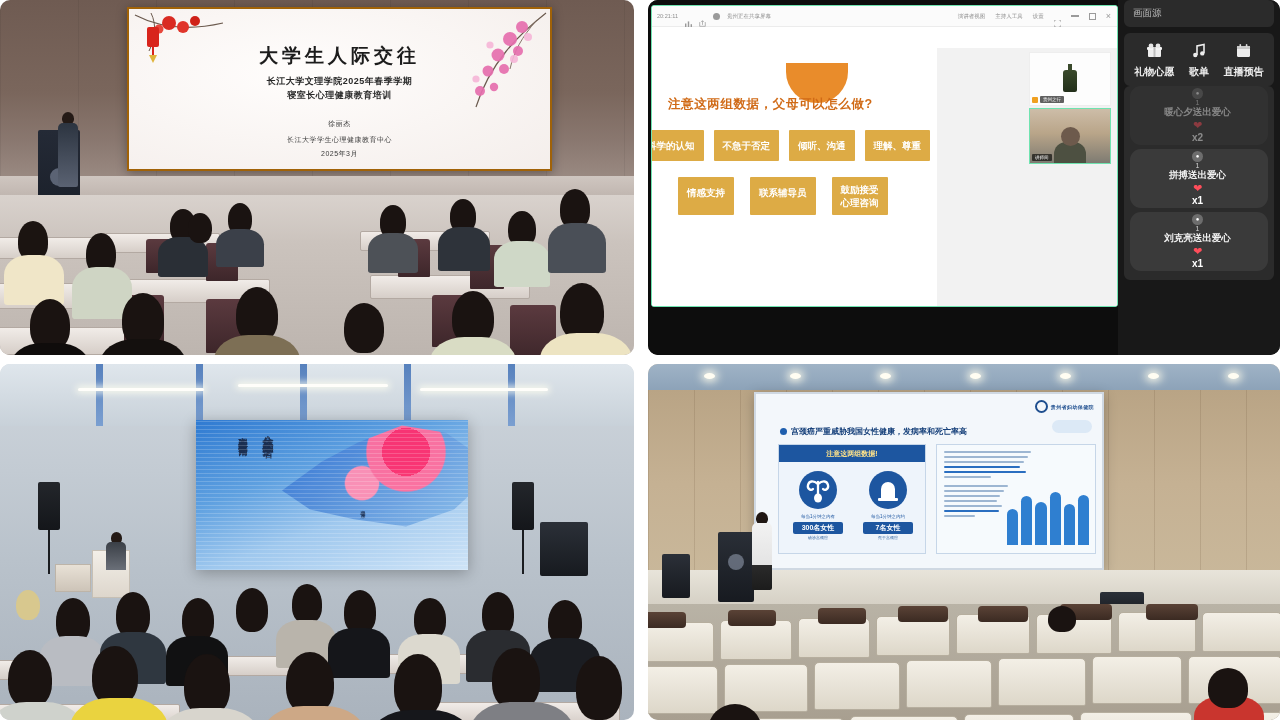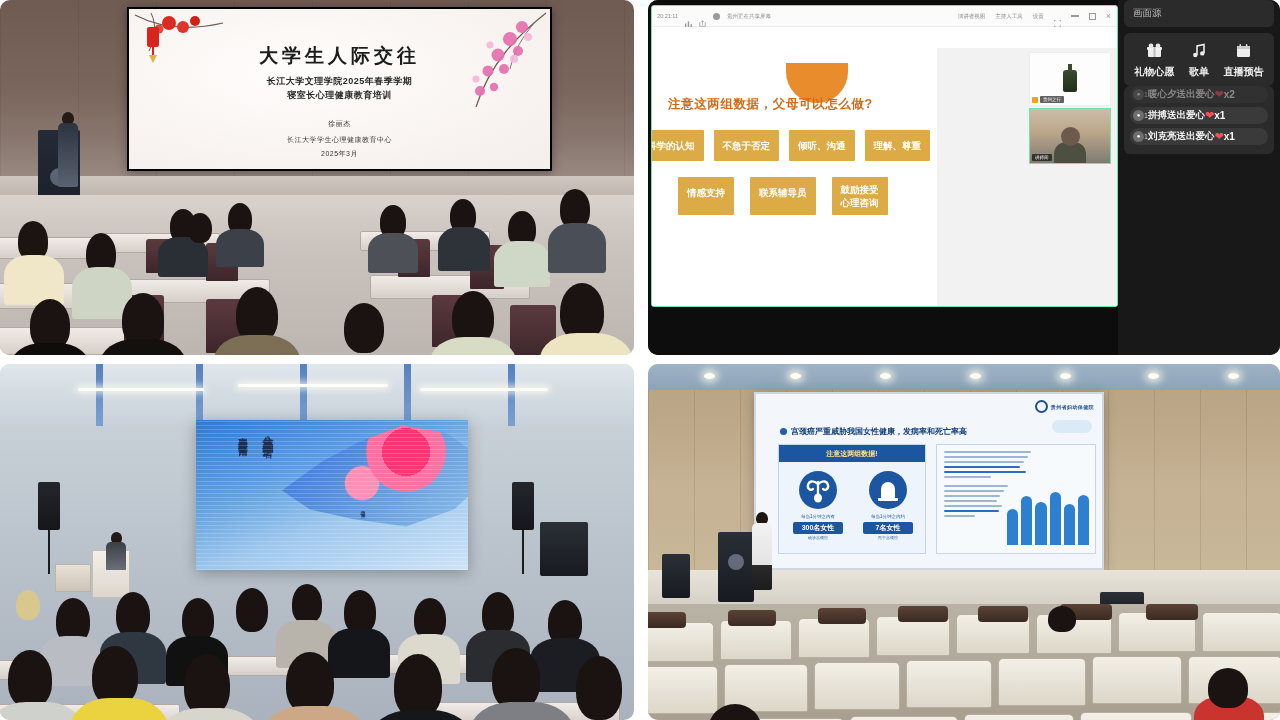--- a/index.html
+++ b/index.html
@@ -14,21 +14,21 @@
   .cell-tr { left:648px; top:0; width:632px; height:355px; }
   .cell-bl { left:0;   top:364px; width:634px; height:356px; }
   .cell-br { left:648px; top:364px; width:632px; height:356px; }
 
   
   .tl-wall { position:absolute; inset:0;
     background:linear-gradient(180deg,#6f5b52 0%,#7a665c 26%,#8a7870 40%,#9d8d85 52%,#b5a8a1 60%,#c9bfb9 68%,#d8d0cb 76%,#cfc7c2 100%); }
   .tl-wall:after{ content:""; position:absolute; inset:0;
     background:repeating-linear-gradient(90deg,rgba(0,0,0,.06) 0 1px,rgba(0,0,0,0) 1px 78px); }
   .tl-screen { position:absolute; left:127px; top:7px; width:425px; height:164px;
-    background:#f7f3f1; border:2px solid #000000; box-shadow:0 2px 10px rgba(0,0,0,.35);
+    background:#f7f3f1; border:2px solid #a16207; box-shadow:0 2px 10px rgba(0,0,0,.35);
     overflow:hidden; }
   .tl-screen:before{ content:""; position:absolute; inset:5px; border:1px solid #e2b7b7; }
   .slide-paper { position:absolute; inset:0;
     background:radial-gradient(ellipse at 40% 40%, #fffdfc 0%, #f4eeeb 100%); }
   .plum-l { position:absolute; left:4px; top:2px; width:120px; height:52px; }
   .plum-r { position:absolute; right:2px; top:2px; width:130px; height:110px; }
   .tl-title { position:absolute; left:0; right:0; top:34px; text-align:center;
     font-size:19px; font-weight:700; color:#1c1c1c; letter-spacing:4px; }
   .tl-sub { position:absolute; left:0; right:0; top:65px; text-align:center;
     font-size:9px; font-weight:700; color:#2a2a2a; line-height:14px; letter-spacing:.5px; }
@@ -113,21 +113,21 @@
   .side-card { background:#2b2b2b; border-radius:6px; margin:0 6px 6px 6px; }
   .quick-row { display:flex; justify-content:space-between; padding:10px 8px 7px 8px; }
   .quick { flex:1; text-align:center; }
   .q-ic { display:block; margin:0 auto 3px auto; width:17px;height:15px; }
   .q-lb { font-size:10px; color:#efefef; font-weight:700; white-space:nowrap; }
   .side-line { font-size:9.5px; color:#bdbdbd; padding:7px 9px; }
   .side-line.bright { color:#eaeaea; font-weight:700; font-size:10px; }
   .side-head { font-size:10px; color:#e4e4e4; font-weight:700; padding:7px 9px 4px 9px; }
 
   .msg { display:flex; align-items:center; margin:4px 6px;
-    background:#3a3a3a; border-radius:11px; padding:2px 6px 2px 3px; }
+    background:#3a3a3a; border-radius:11px; padding:2px 6px 2px 3px;flex-direction:column; }
   .msg.faded { opacity:.45; margin-top:-6px; }
   .msg-av { width:11px;height:11px;border-radius:50%;background:#6d6d6d;
     font-size:6px;color:#fff;text-align:center;line-height:11px;flex:none; }
   .msg-n { font-size:7px; color:#d5d5d5; flex:none; }
   .msg-t { font-size:9.5px; color:#f2f2f2; font-weight:700; white-space:nowrap; }
   .heart { color:#ff4d5a; font-size:11px; }
   .msg-x { font-size:10px; color:#fff; font-weight:700; }
 
   .enter { margin:4px 6px; background:#3a3a3a; border-radius:10px; padding:2px 7px;
     font-size:9px; color:#d9d9d9; white-space:nowrap; display:inline-block; }

